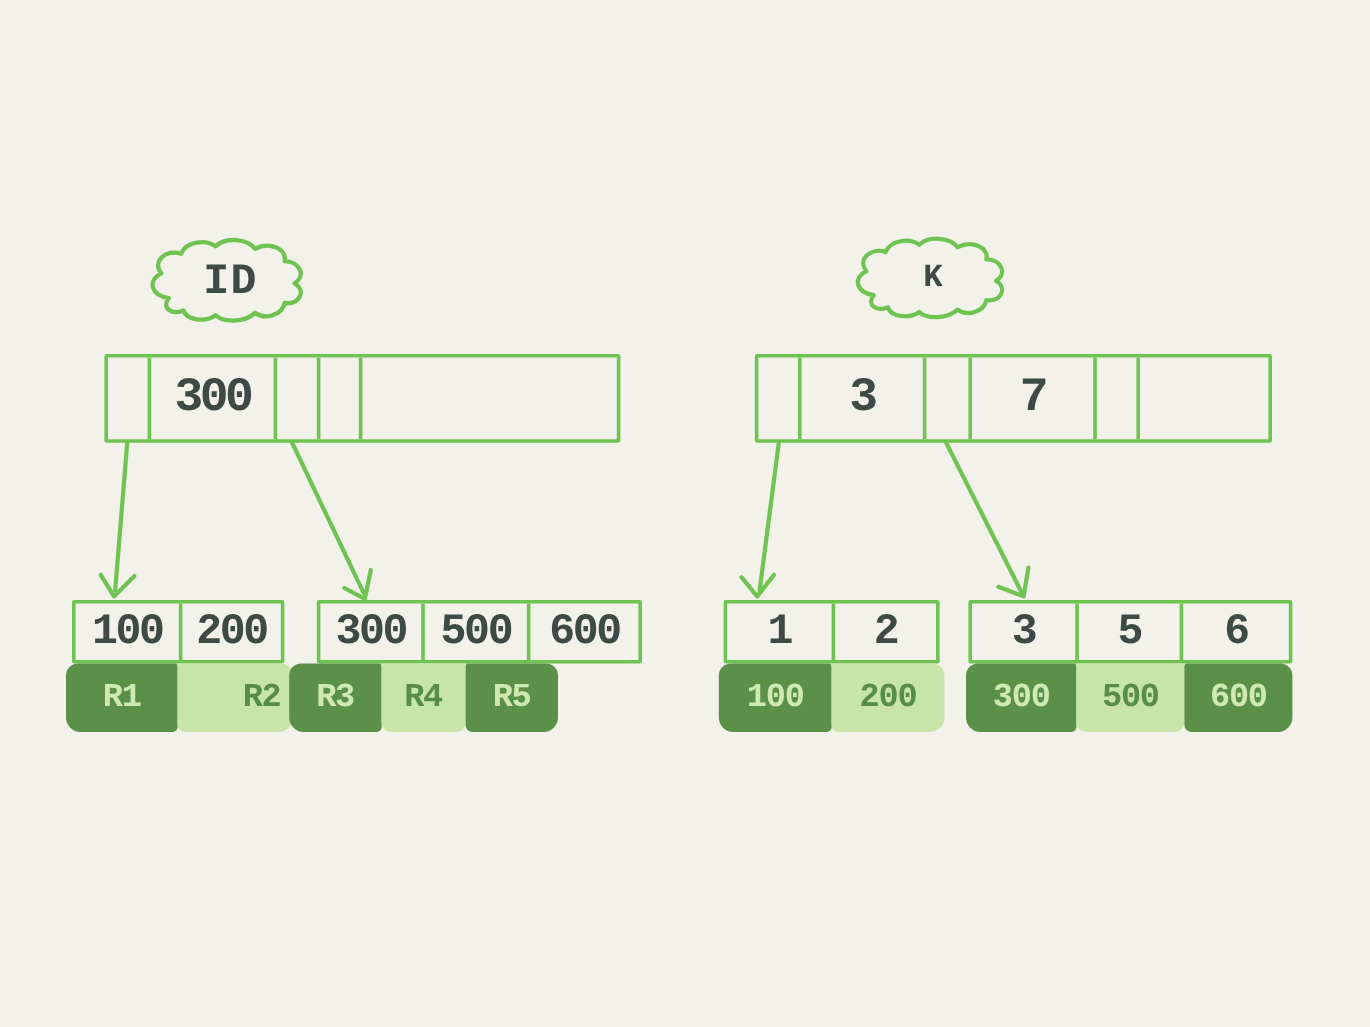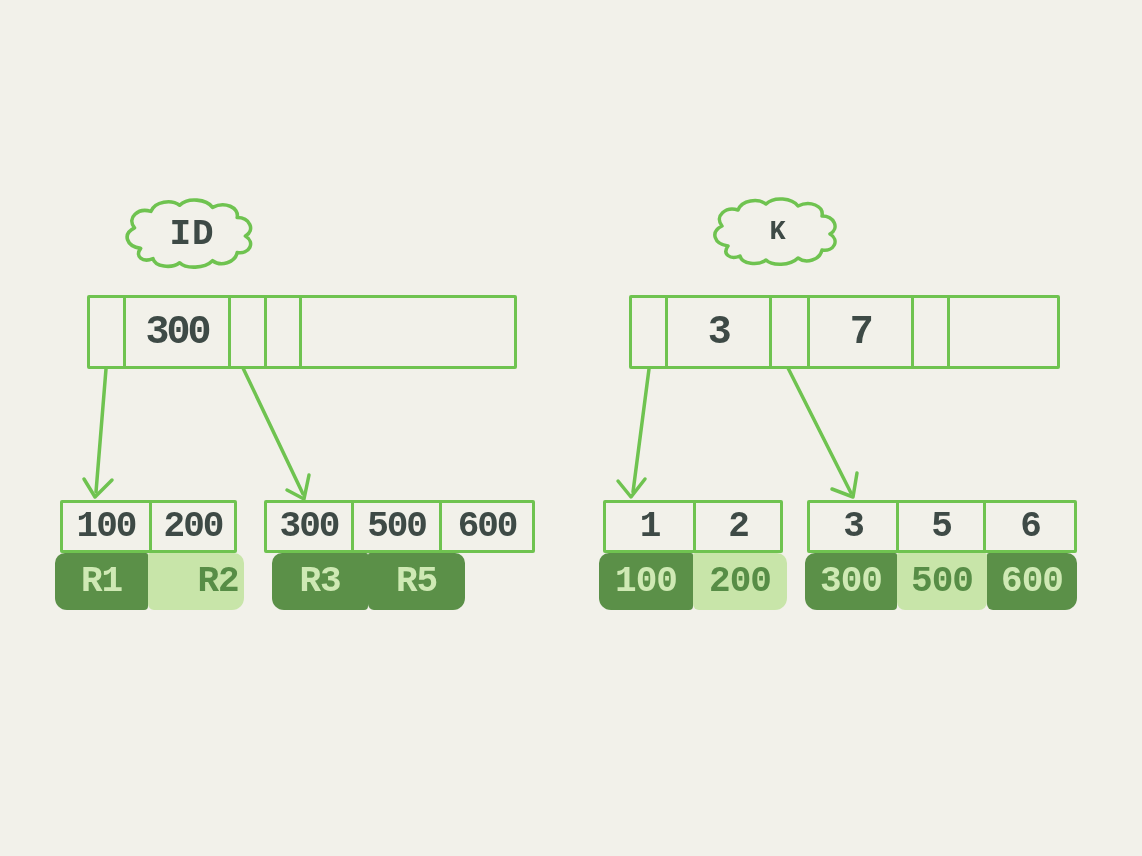--- a/index.html
+++ b/index.html
@@ -32,21 +32,21 @@
     box-sizing:border-box;border-right:3px solid var(--green);
     display:flex;align-items:center;justify-content:center;
     color:var(--ink);font-weight:bold;
   }
   .cell:last-child{border-right:none;}
   .root .cell{font-size:40px;letter-spacing:-3px;}
   .leaf .cell{font-size:36px;letter-spacing:-2px;}
   .rows{position:absolute;display:flex;}
   .rowblock{
     box-sizing:border-box;display:flex;align-items:center;justify-content:center;
-    font-size:36px;font-weight:bold;letter-spacing:-1px;
+    font-size:28px;font-weight:bold;letter-spacing:-1px;
   }
   .rowblock.dark{background:var(--dgreen);color:var(--ondark);}
   .rowblock.light{background:var(--lgreen);color:var(--onlight);}
   .rowblock.first{border-radius:10px 2px 4px 12px;}
   .rowblock.last{border-radius:2px 10px 12px 6px;}
   .rowblock.mid{border-radius:2px 2px 8px 8px;}
 </style>
 </head>
 <body>
 
@@ -96,22 +96,23 @@
   <div class="rows" style="left:55px;top:553px;width:189px;height:57px;">
     <div class="rowblock dark first" style="width:93px;">R1</div>
     <div class="rowblock light last" style="width:96px;padding-left:44px;">R2</div>
   </div>
 
   <div class="node leaf" style="left:264px;top:500px;width:271px;height:53px;">
     <div class="cell" style="width:89px;">300</div>
     <div class="cell" style="width:90px;">500</div>
     <div class="cell" style="width:92px;">600</div>
   </div>
-  <div class="rows" style="left:272px;top:553px;width:224px;height:57px;">
+  <div class="rows" style="left:241px;top:553px;width:224px;height:57px;">
     <div class="rowblock dark first" style="width:96px;">R3</div>
+    <div class="rowblock light mid" style="width:88px;">R4</div>
     <div class="rowblock dark last" style="width:97px;">R5</div>
   </div>
 
   <div class="cloud-wrap" style="left:704px;top:194px;width:148px;height:76px;">
     <svg width="148" height="76" viewBox="0 0 148 76" fill="none" stroke="#6fc350" stroke-width="3.5" stroke-linejoin="round">
       <path d="M24,52 C10,50 6,38 18,32 C10,22 22,12 34,16 C38,6 54,4 62,10
                C70,2 88,4 94,12 C106,6 120,12 118,22 C130,22 136,34 126,40
                C136,46 130,58 118,56 C116,66 102,70 94,64 C86,72 68,72 62,66
                C54,72 38,70 36,62 C26,66 18,60 24,52 Z"></path>
     </svg>

